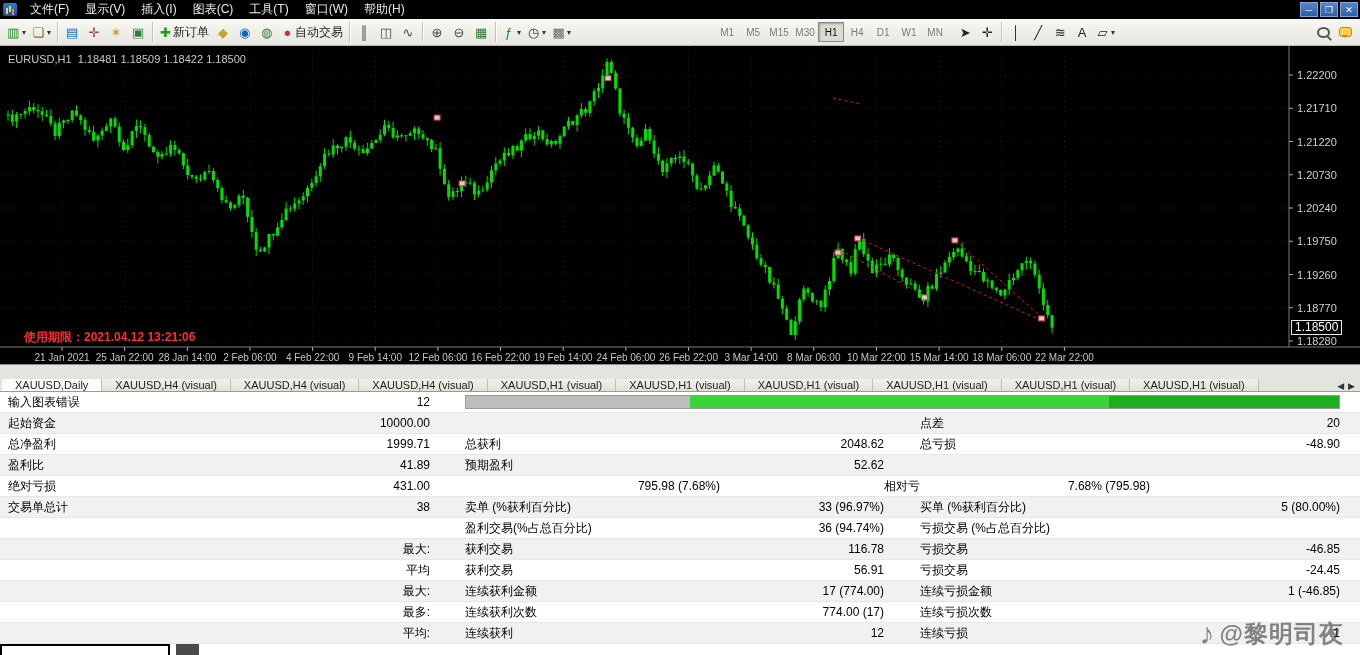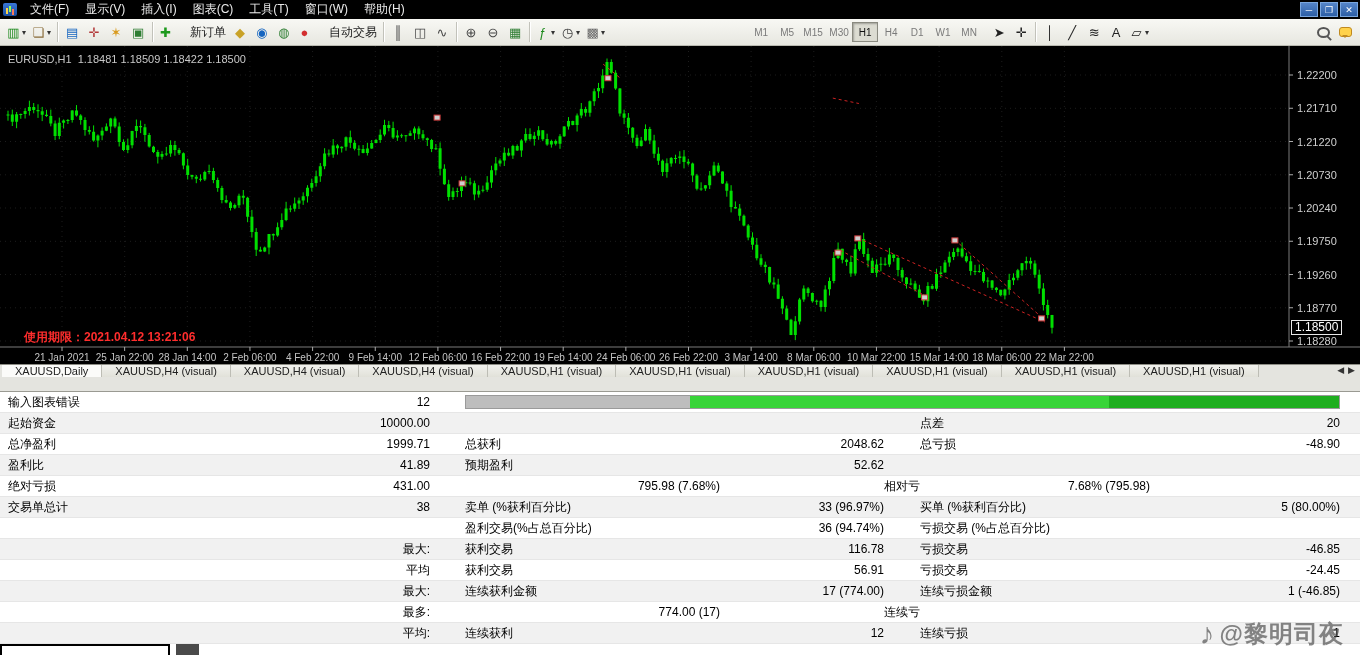--- a/index.html
+++ b/index.html
@@ -11,39 +11,39 @@
 .app-icon::before{content:"";position:absolute;left:3px;bottom:2px;width:2px;height:6px;background:#ffd24a;box-shadow:3px -2px 0 #8aff5a,6px 1px 0 #ff7a5a}
 .menu-items{display:flex;height:100%}
 .menu-item{padding:0 8px;display:flex;align-items:center;cursor:default}
 .win-controls{margin-left:auto;display:flex;gap:2px;padding-right:2px}
 .win-btn{width:18px;height:15px;background:linear-gradient(#5585c8,#2d5fa6);border:1px solid #7aa6dd;color:#fff;font-size:9px;display:flex;align-items:center;justify-content:center;cursor:default}
 
 .toolbar{height:27px;background:linear-gradient(#f8f8f4,#e7e7e0);border-bottom:1px solid #b9b9b0;display:flex;align-items:center;padding:0 4px}
 .tgroup{display:flex;align-items:center}
 .tbtn{height:22px;min-width:22px;padding:0 2px;display:flex;align-items:center;justify-content:center;font-size:13px;border:1px solid transparent;border-radius:2px;color:#444;cursor:default}
 .ticon{display:inline-flex;align-items:center;justify-content:center;min-width:13px;line-height:1}
-.lbl{font-size:12px;color:#222;margin-left:18px;white-space:nowrap}
+.lbl{font-size:12px;color:#222;margin-left:1px;white-space:nowrap}
 .caret{font-size:8px;color:#333;margin-left:2px}
 .sep{width:1px;height:20px;background:#c2c2ba;margin:0 3px;box-shadow:1px 0 0 #fff}
 .tf-group{display:flex;margin-left:140px;margin-right:6px}
 .tf{height:20px;min-width:26px;font-size:10px;font-weight:normal;color:#7a7a7a;display:flex;align-items:center;justify-content:center;border:1px solid transparent;cursor:default}
 .tf.active{background:#dcdcd2;border:1px solid #8a8a80;box-shadow:inset 1px 1px 2px rgba(0,0,0,.28);color:#111}
 .far-right{margin-left:auto;display:flex;align-items:center}
 .shape-magnifier{width:11px;height:11px;border:2px solid #555;border-radius:50%;position:relative;display:inline-block}
 .shape-magnifier::after{content:"";position:absolute;right:-4px;bottom:-3px;width:6px;height:2px;background:#555;transform:rotate(45deg)}
 .shape-bubble{width:13px;height:10px;border:1px solid #c08a20;border-radius:3px;position:relative;display:inline-block;background:#ffd24a}
 .shape-bubble::after{content:"";position:absolute;left:2px;bottom:-5px;border:3px solid transparent;border-top-color:#c08a20}
 
 .chart-area{position:relative;height:318px;background:#000}
 .chart-area svg{position:absolute;left:0;top:0}
 .symbol-info{position:absolute;left:8px;top:7px;font-size:11px;color:#c8c8c8;white-space:pre}
 .license{position:absolute;left:24px;top:283px;font-size:12px;font-weight:bold;color:#ff2d2d}
 .price-box{position:absolute;left:1291px;top:274px;border:1px solid #e8e8e8;color:#fff;font-size:12px;padding:0 3px;line-height:13px;background:#000}
 
-.tabbar{height:28px;background:#e4e4df;border-top:1px solid #8d8d85;border-bottom:1px solid #9a9a92;display:flex;align-items:flex-start;padding-left:2px;overflow:hidden}
+.tabbar{height:28px;background:#e4e4df;border-top:1px solid #8d8d85;border-bottom:1px solid #9a9a92;display:flex;align-items:flex-end;padding-left:2px;overflow:hidden}
 .tabs-wrap{display:flex}
 .tab{display:flex;align-items:center;padding:0 13px;font-size:11px;color:#222;border-right:1px solid #bdbdb5;background:linear-gradient(#f1f1ed,#e1e1d9);cursor:default;white-space:nowrap}
 .tab.active{background:#fbfbf9}
 .tab-scroll{margin-left:auto;display:flex;align-items:center;gap:4px;padding:0 5px;font-size:9px;color:#333}
 .tab-scroll span{cursor:default}
 
 .report{background:#fff;font-size:12px;color:#000}
 .rrow{display:grid;grid-template-columns:280px 150px 35px 255px 164px 36px 250px minmax(0,1fr);height:21px;line-height:20px;border-bottom:1px solid #e6e6e6;background:#fff}
 .rrow.alt{background:#f1f1f1}
 .cell{overflow:hidden;white-space:nowrap}
@@ -427,20 +427,21 @@
       <div class="cell">连续获利金额</div>
       <div class="cell c-val">17 (774.00)</div>
       <div class="cell"></div>
       <div class="cell">连续亏损金额</div>
       <div class="cell c-val3">1 (-46.85)</div>
     </div>
     <div class="rrow">
       <div class="cell c-label"></div>
       <div class="cell c-val">最多:</div>
       <div class="cell"></div>
+      <div class="cell">连续获利次数</div>
       <div class="cell c-val">774.00 (17)</div>
       <div class="cell"></div>
       <div class="cell">连续亏损次数</div>
       <div class="cell c-val3"></div>
     </div>
     <div class="rrow alt">
       <div class="cell c-label"></div>
       <div class="cell c-val">平均:</div>
       <div class="cell"></div>
       <div class="cell">连续获利</div>

